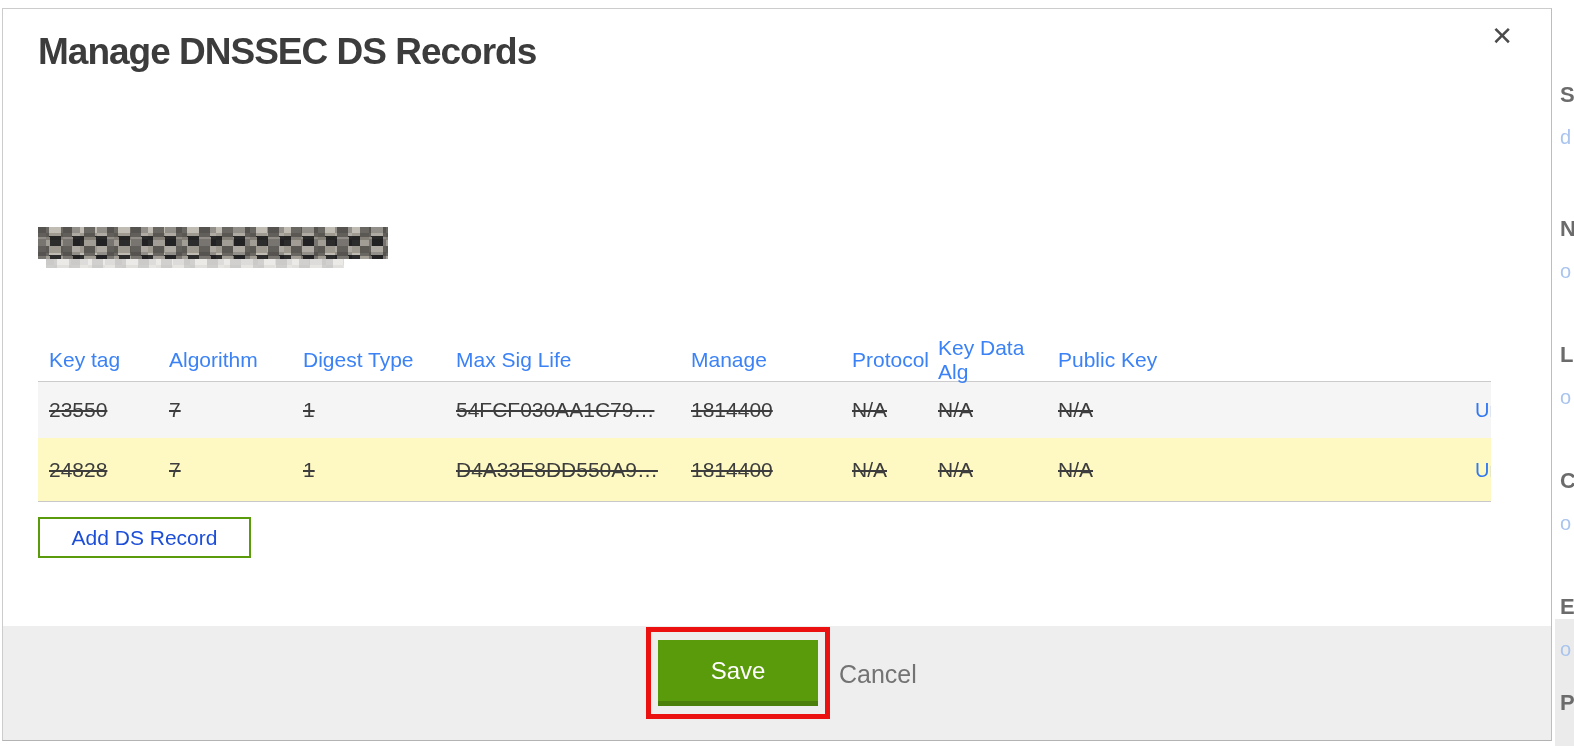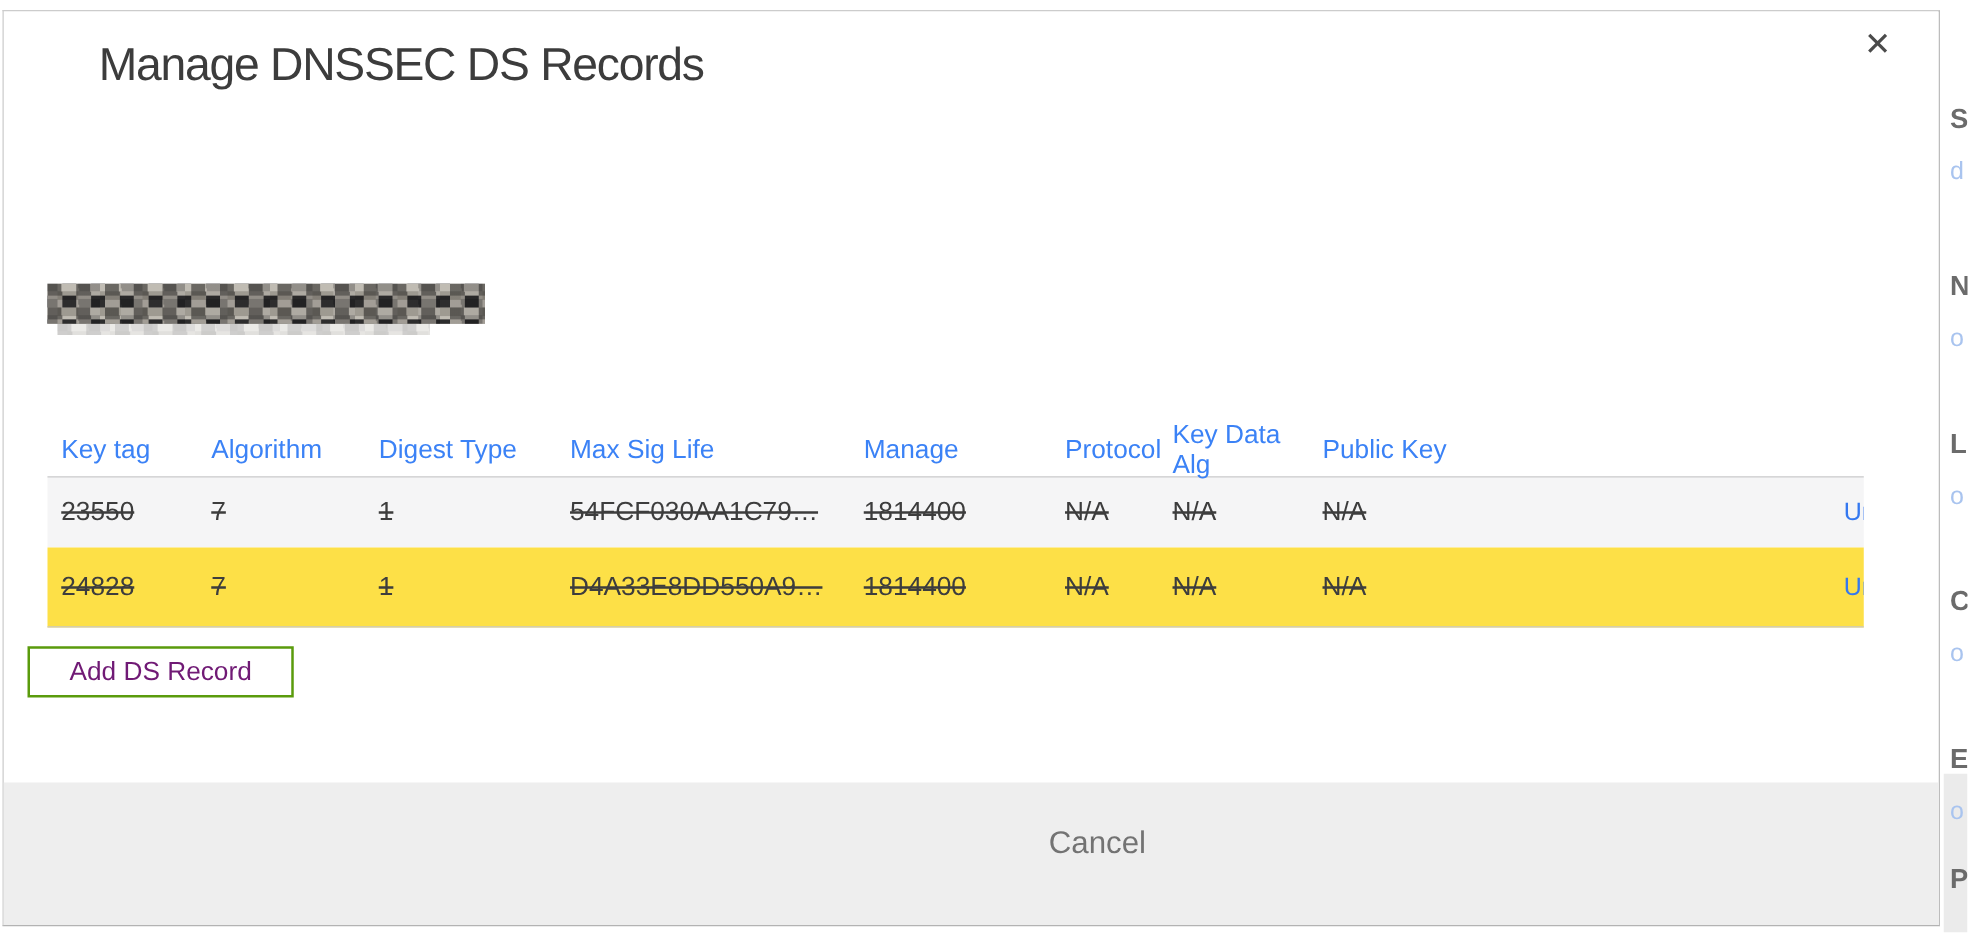--- a/index.html
+++ b/index.html
@@ -22,23 +22,22 @@
   .modal {
     position: absolute; left: 2px; top: 8px; width: 1550px; height: 733px;
     background: #ffffff;
     border: 1px solid #cccccc;
     border-right-color: #bdbdbd;
     border-bottom-color: #b3b3b3;
   }
 
   .modal-title {
     position: absolute; left: 35px; top: 22px;
-    font-size: 37px; font-weight: 400; letter-spacing: -1px;
+    font-size: 37px; font-weight: 700; letter-spacing: -1px;
     color: #3c3c3c;
-    margin-left: 41px;
   }
 
   .close-btn {
     position: absolute; top: 14px; right: 38px;
     font-size: 26px; font-weight: 700; color: #4b4b4b;
     background: none; border: none; cursor: pointer; line-height: 1;
     font-family: "DejaVu Sans", sans-serif;
   }
 
   
@@ -63,34 +62,34 @@
   .grid-row {
     display: grid;
     grid-template-columns: 120px 134px 153px 235px 161px 86px 120px 163px 254px 1fr;
     align-items: center;
   }
   .thead { height: 45px; }
   .hcell {
     font-size: 21px; color: #3b82f6; padding-left: 11px;
     align-self: center;
   }
-  .tbody .trow { height: 64px; background: #fde047; }
+  .tbody .trow { height: 64px; background: #fef9c3; }
   .tbody .trow:nth-child(odd) { height: 57px; background: #f5f5f6; border-top: 1px solid #cbcbcb; }
   .tbody .trow:last-child { border-bottom: 1px solid #c8c8c8; }
   .cell { font-size: 21px; color: #3d3d3d; padding-left: 11px; overflow: hidden; white-space: nowrap; }
   .cell.struck { text-decoration: line-through; }
   .cell.action { text-align: right; padding-right: 14px; }
   .undo-link { color: #3478f0; text-decoration: none; font-size: 20px; cursor: pointer; }
 
   
   .add-ds-btn {
-    position: absolute; left: 19px; top: 508px;
+    position: absolute; left: 35px; top: 508px;
     width: 213px; height: 41px;
     background: #ffffff; border: 2px solid #5a9b0c;
-    color: #701a75; font-size: 21px;
+    color: #1d4ed8; font-size: 21px;
     font-family: inherit; cursor: pointer;
   }
 
   
   .modal-footer {
     position: absolute; left: 0; right: 0; bottom: 0; height: 114px;
     background: #eeeeee;
   }
   .annotation-box {
     position: absolute; left: 643px; top: 1px;
@@ -173,16 +172,19 @@
       <span class="cell val struck">N/A</span>
       <span class="cell val"></span>
       <span class="cell action"><a class="undo-link">Undo</a></span>
     </div>
       </div>
   </div>
 
   <button class="add-ds-btn">Add DS Record</button>
 
   <div class="modal-footer">
+    <div class="annotation-box">
+      <button class="save-btn">Save</button>
+    </div>
     <a class="cancel-link">Cancel</a>
   </div>
 
 </div>
 
 </body></html>

